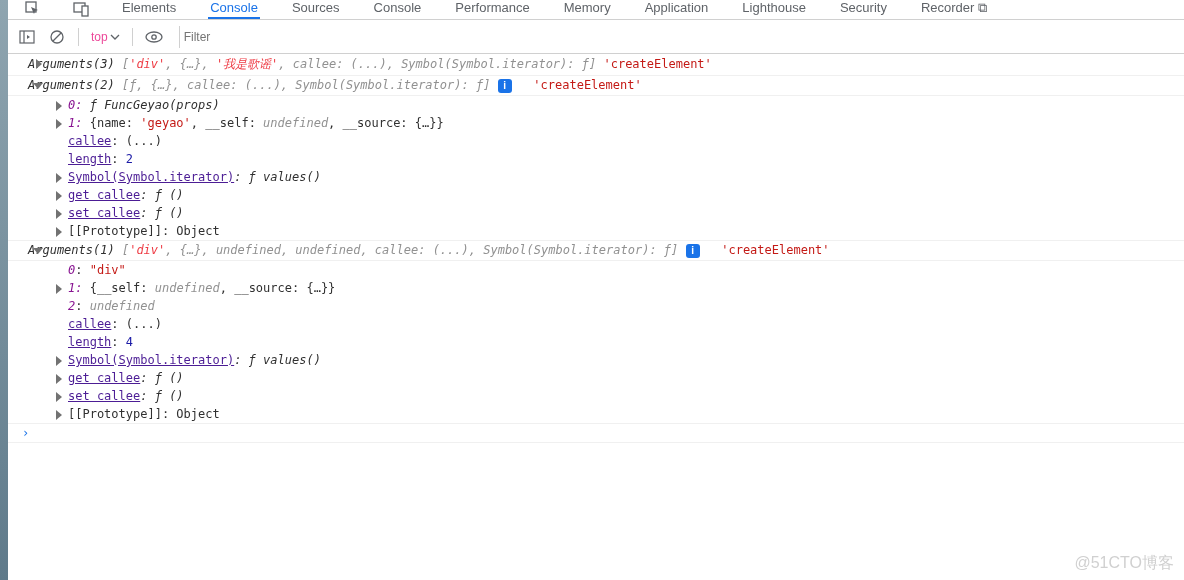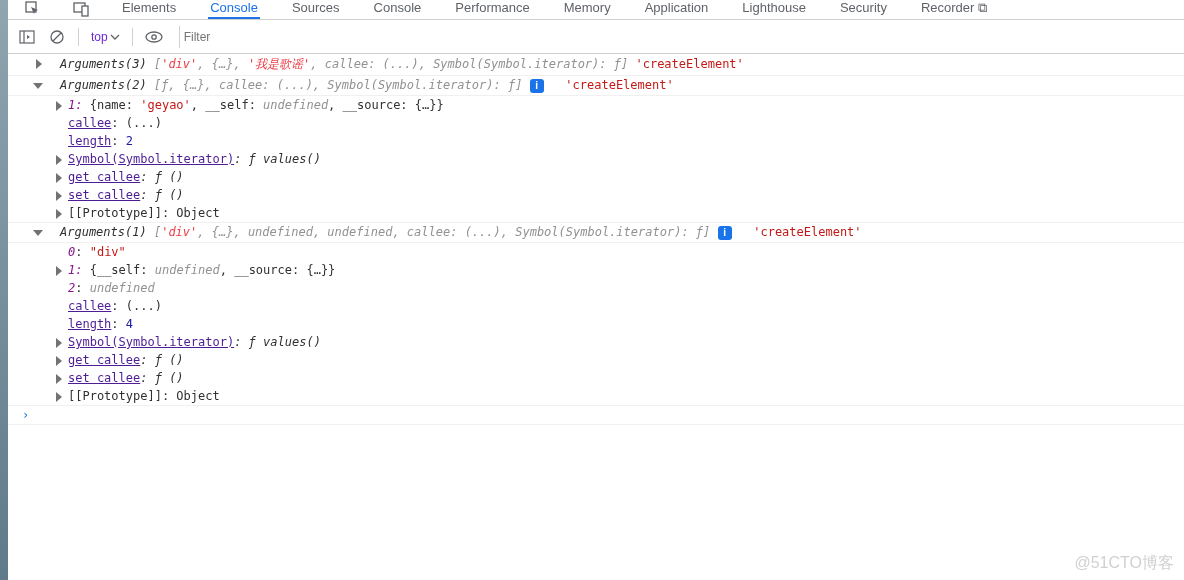--- a/index.html
+++ b/index.html
@@ -26,30 +26,30 @@
   .tab.active { color: #1a73e8; border-bottom: 2px solid #1a73e8; }
   .toolbar {
     display:flex; align-items:center; gap:12px;
     height: 34px; padding: 0 10px;
     border-bottom: 1px solid #d0d0d0;
     margin-left:8px;
     font-family: sans-serif; font-size: 12px; color:#5f6368;
   }
   .tb-btn { width:18px; height:18px; display:flex; align-items:center; justify-content:center; color:#5f6368; }
   .sep { width:1px; height:18px; background:#d0d0d0; }
-  .ctx { display:flex; align-items:center; gap:2px; color:#6d28d9; }
+  .ctx { display:flex; align-items:center; gap:2px; color:#ec4899; }
   .filter {
     flex:1; border:none; height:22px; padding:0 4px; font-size:12px;
     border-left:1px solid #d0d0d0; margin-left:4px; outline:none;
   }
   .log {
     margin-left:8px;
     overflow-y:auto;
   }
-  .row { padding: 2px 8px 2px 52px; border-bottom: 1px solid #f0f0f0; position:relative; }
+  .row { padding: 2px 8px 2px 20px; border-bottom: 1px solid #f0f0f0; position:relative; }
   .row.sub { border:none; padding-left: 60px; }
   .arrow {
     position:absolute; left:28px; top:5px;
     width:0;height:0;border-top:5px solid transparent;border-bottom:5px solid transparent;border-left:6px solid #727272;
     cursor:pointer;
   }
   .arrow.closed { }
   .arrow.open { transform: rotate(90deg); left:27px; }
   .sub .arrow { left:48px; }
   .tok-ital { font-style: italic; }
@@ -142,20 +142,21 @@
   </div>
 
   <div class="row">
     <div class="arrow open"></div>
     <span class="tok-ital">
       <span>Arguments(2) </span><span class="c-gray">[ƒ, {…}, callee: (...), Symbol(Symbol.iterator): ƒ]</span>
     </span>
     <span> </span><span class="info-badge">i</span>
     <span>&nbsp;&nbsp;</span><span class="c-red">'createElement'</span>
   </div>
+  <div class="row sub"><div class="arrow closed"></div><span class="c-purple-i">0:</span><span class="tok-ital"> ƒ FuncGeyao(props)</span></div>
   <div class="row sub"><div class="arrow closed"></div><span class="c-purple-i">1:</span><span> {name: </span><span class="c-red">'geyao'</span><span>, __self: </span><span class="c-gray">undefined</span><span>, __source: {…}}</span></div>
   <div class="row sub"><span class="c-purple">callee</span><span>: (...)</span></div>
   <div class="row sub"><span class="c-purple">length</span><span>: </span><span class="c-blue">2</span></div>
   <div class="row sub"><div class="arrow closed"></div><span class="c-purple">Symbol(Symbol.iterator)</span><span class="tok-ital">: ƒ values()</span></div>
   <div class="row sub"><div class="arrow closed"></div><span class="c-purple">get callee</span><span class="tok-ital">: ƒ ()</span></div>
   <div class="row sub"><div class="arrow closed"></div><span class="c-purple">set callee</span><span class="tok-ital">: ƒ ()</span></div>
   <div class="row sub" style="border-bottom:1px solid #f0f0f0;"><div class="arrow closed"></div><span>[[Prototype]]</span><span>: Object</span></div>
 
   <div class="row">
     <div class="arrow open"></div>

